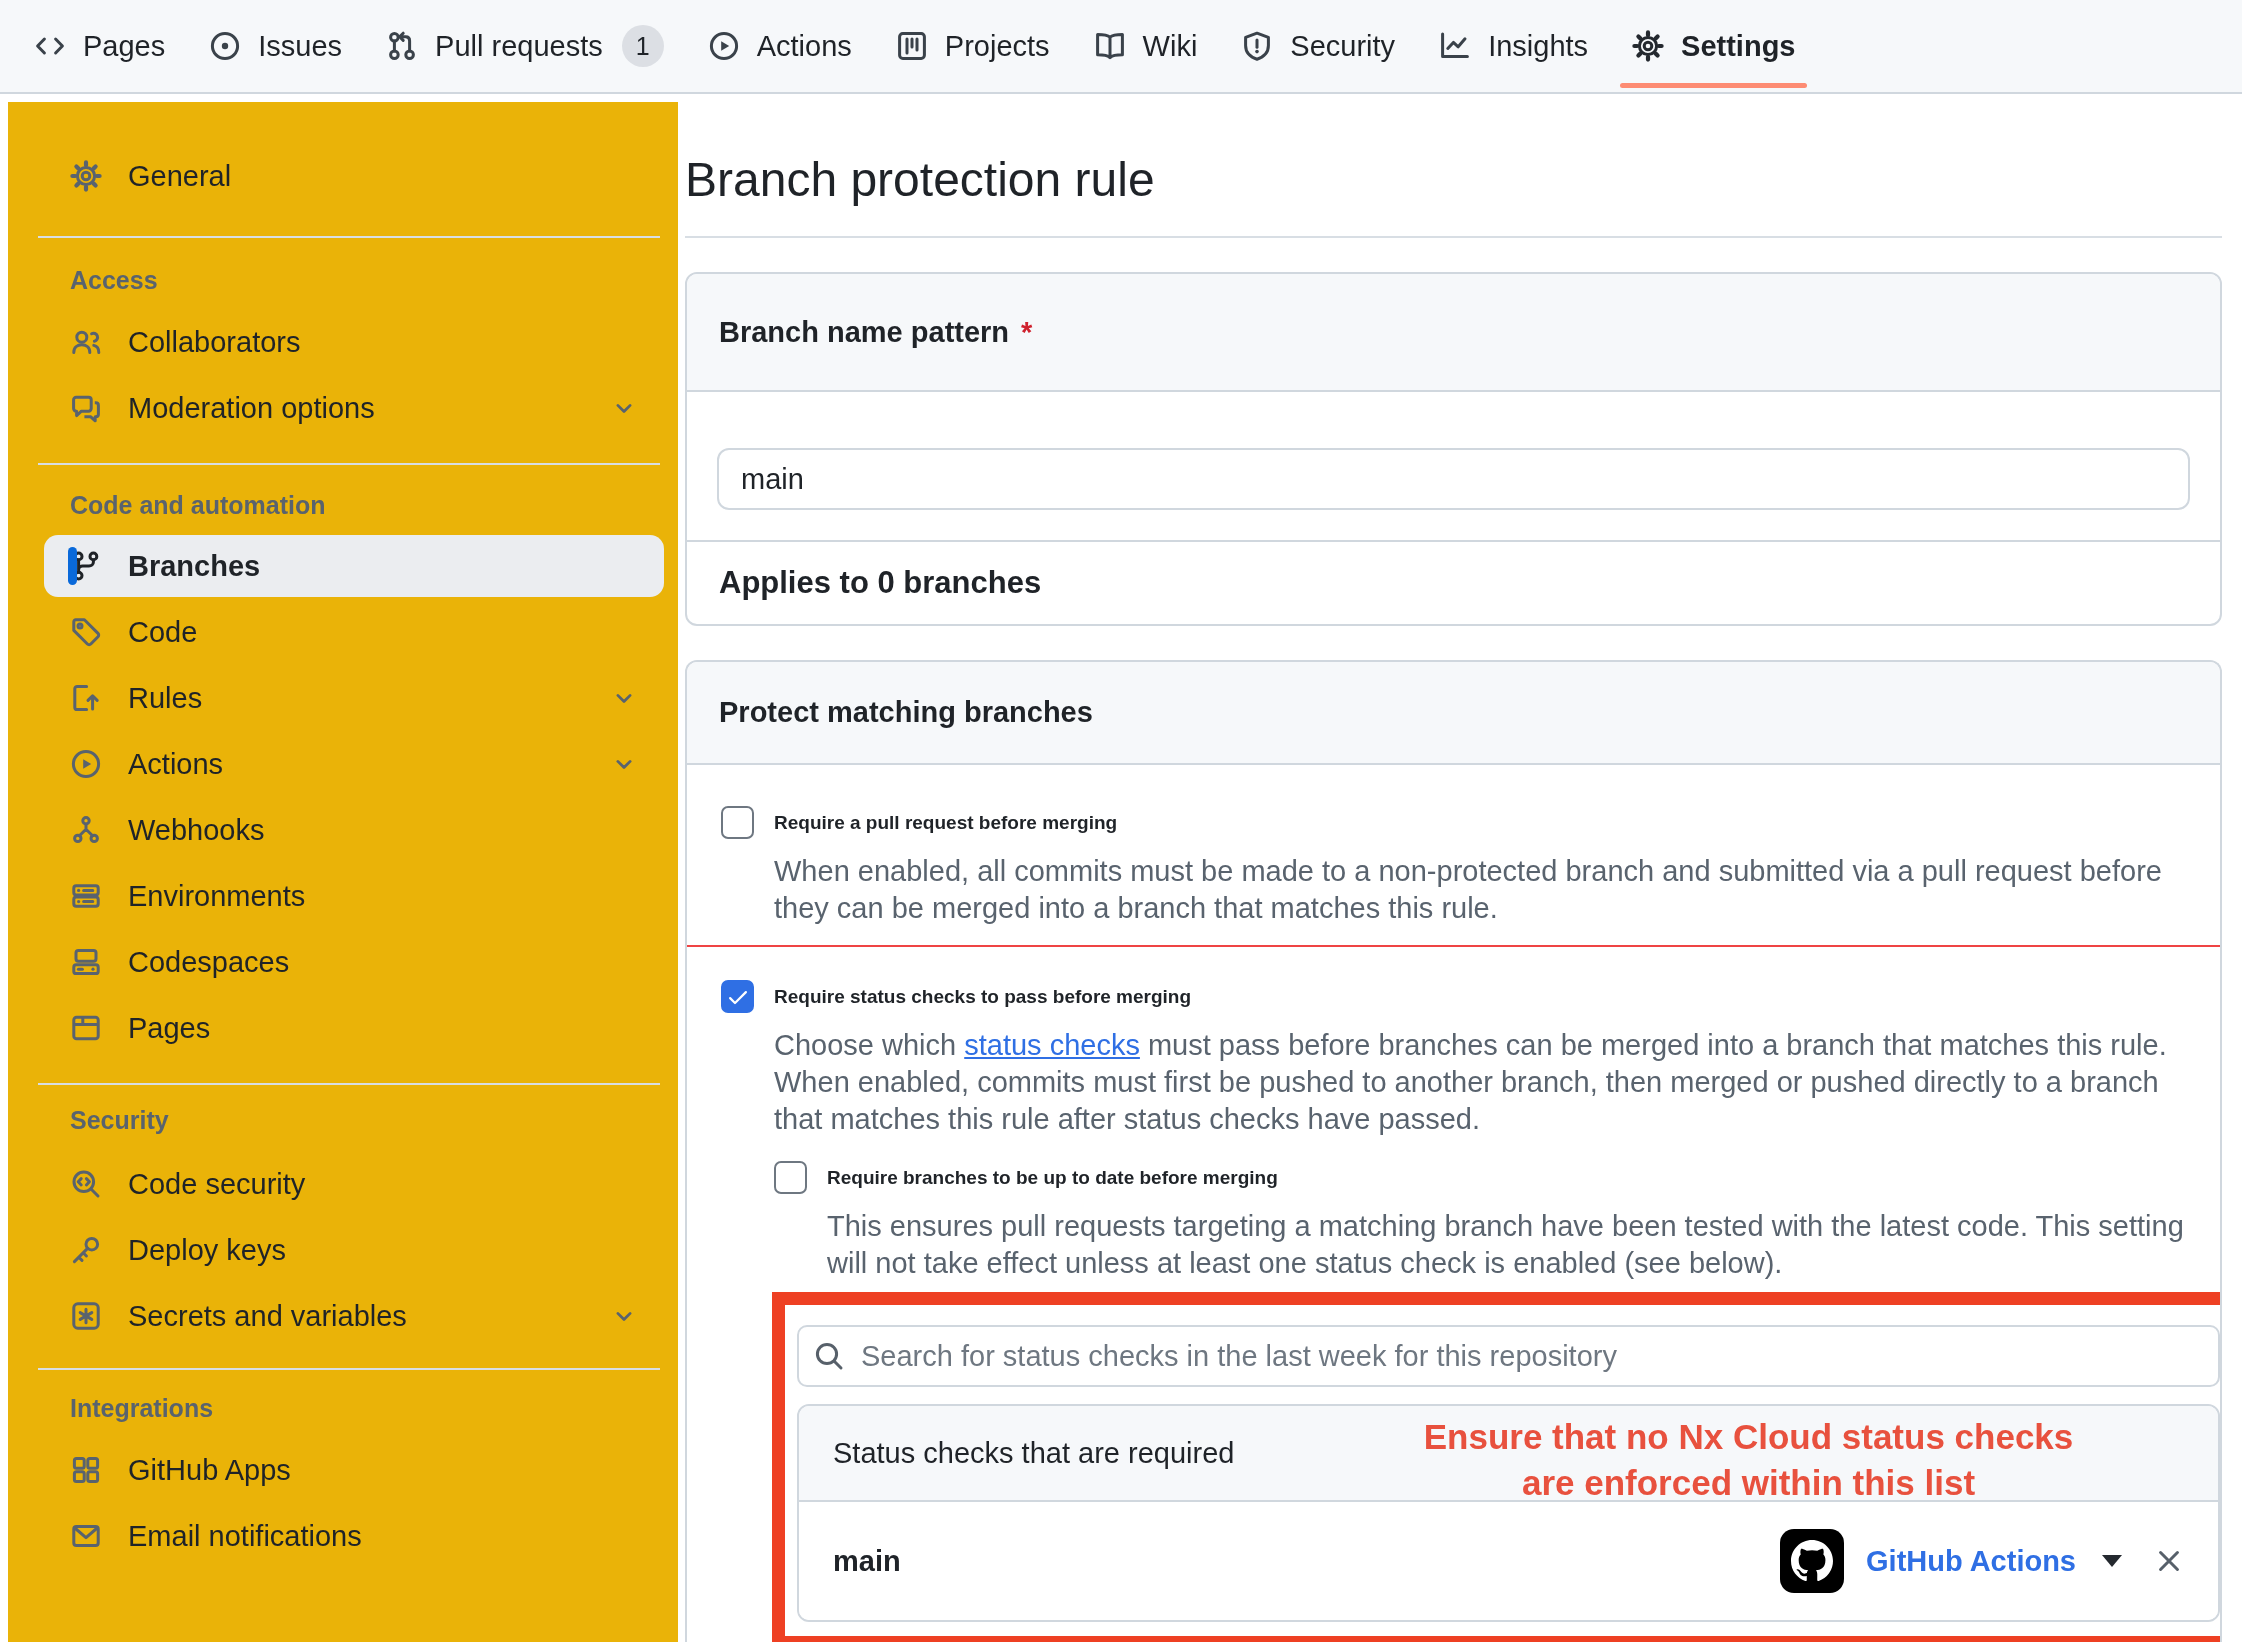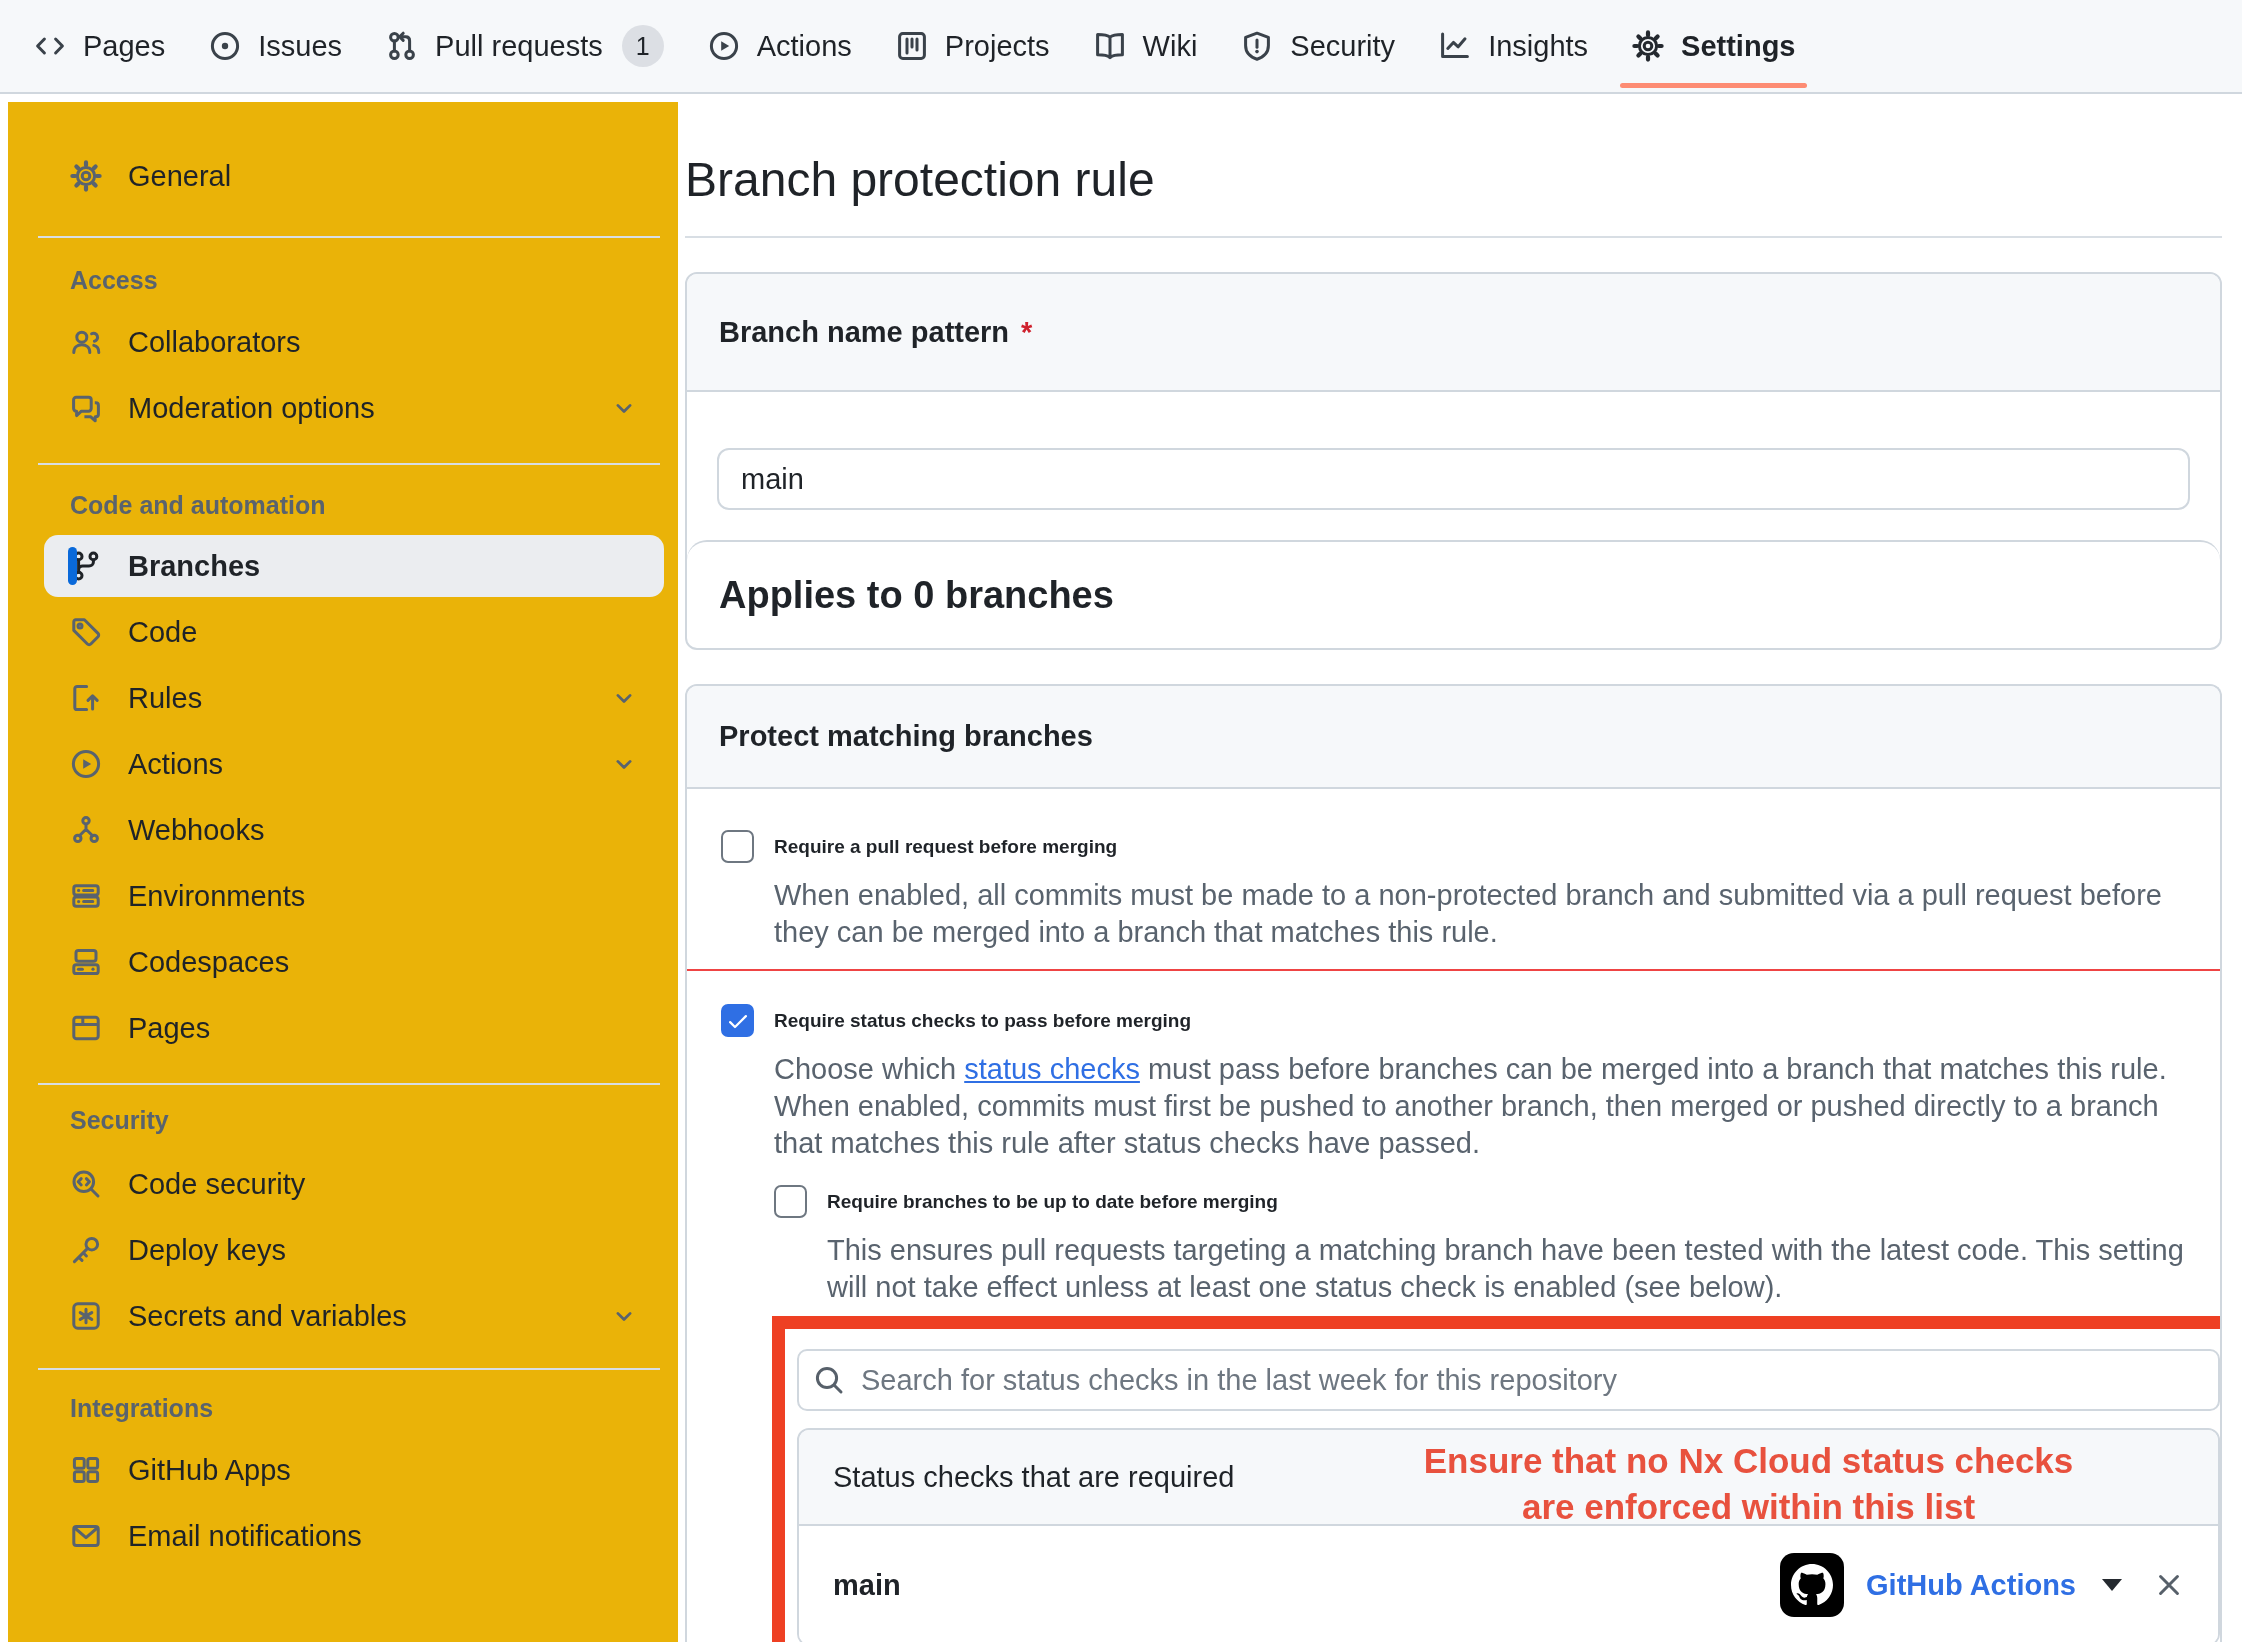--- a/index.html
+++ b/index.html
@@ -63,21 +63,21 @@
     background:#f6f8fa; border-bottom:2px solid #d0d7de; height:118px;
     display:flex; align-items:center; padding:0 32px; font-size:29px; font-weight:700;
   }
   .req { color:var(--danger-red,#cf222e); margin-left:12px; font-weight:700; }
   .pattern-body { padding:56px 30px 30px 30px; }
   .pattern-input {
     width:100%; height:62px; border:2px solid #d0d7de; border-radius:12px;
     font-size:29px; padding:0 22px; color:#1f2328; background:#fff; outline:none;
     font-family:inherit;
   }
-  .applies-row { border-top:2px solid #d0d7de; height:108px; display:flex; align-items:center; padding:0 32px; font-size:38px; font-weight:700;border-radius:20px; }
+  .applies-row { border-top:2px solid #d0d7de; height:84px; display:flex; align-items:center; padding:0 32px; font-size:31px; font-weight:700; }
 
   .card.protect { border-bottom:none; border-radius:12px 12px 0 0; height:1000px; }
   .card.protect .card-header { height:103px; }
   .rule-row { padding:36px 34px 18px 34px; }
   .rule-row + .rule-row { border-top:2px solid #ef4444; padding-top:28px; }
   .rule-head { display:flex; align-items:flex-start; gap:20px; }
   .checkbox {
     flex:0 0 auto; width:33px; height:33px; border:2px solid #6e7781; border-radius:7px;
     background:#fff; margin-top:5px; display:flex; align-items:center; justify-content:center;
     cursor:pointer;

